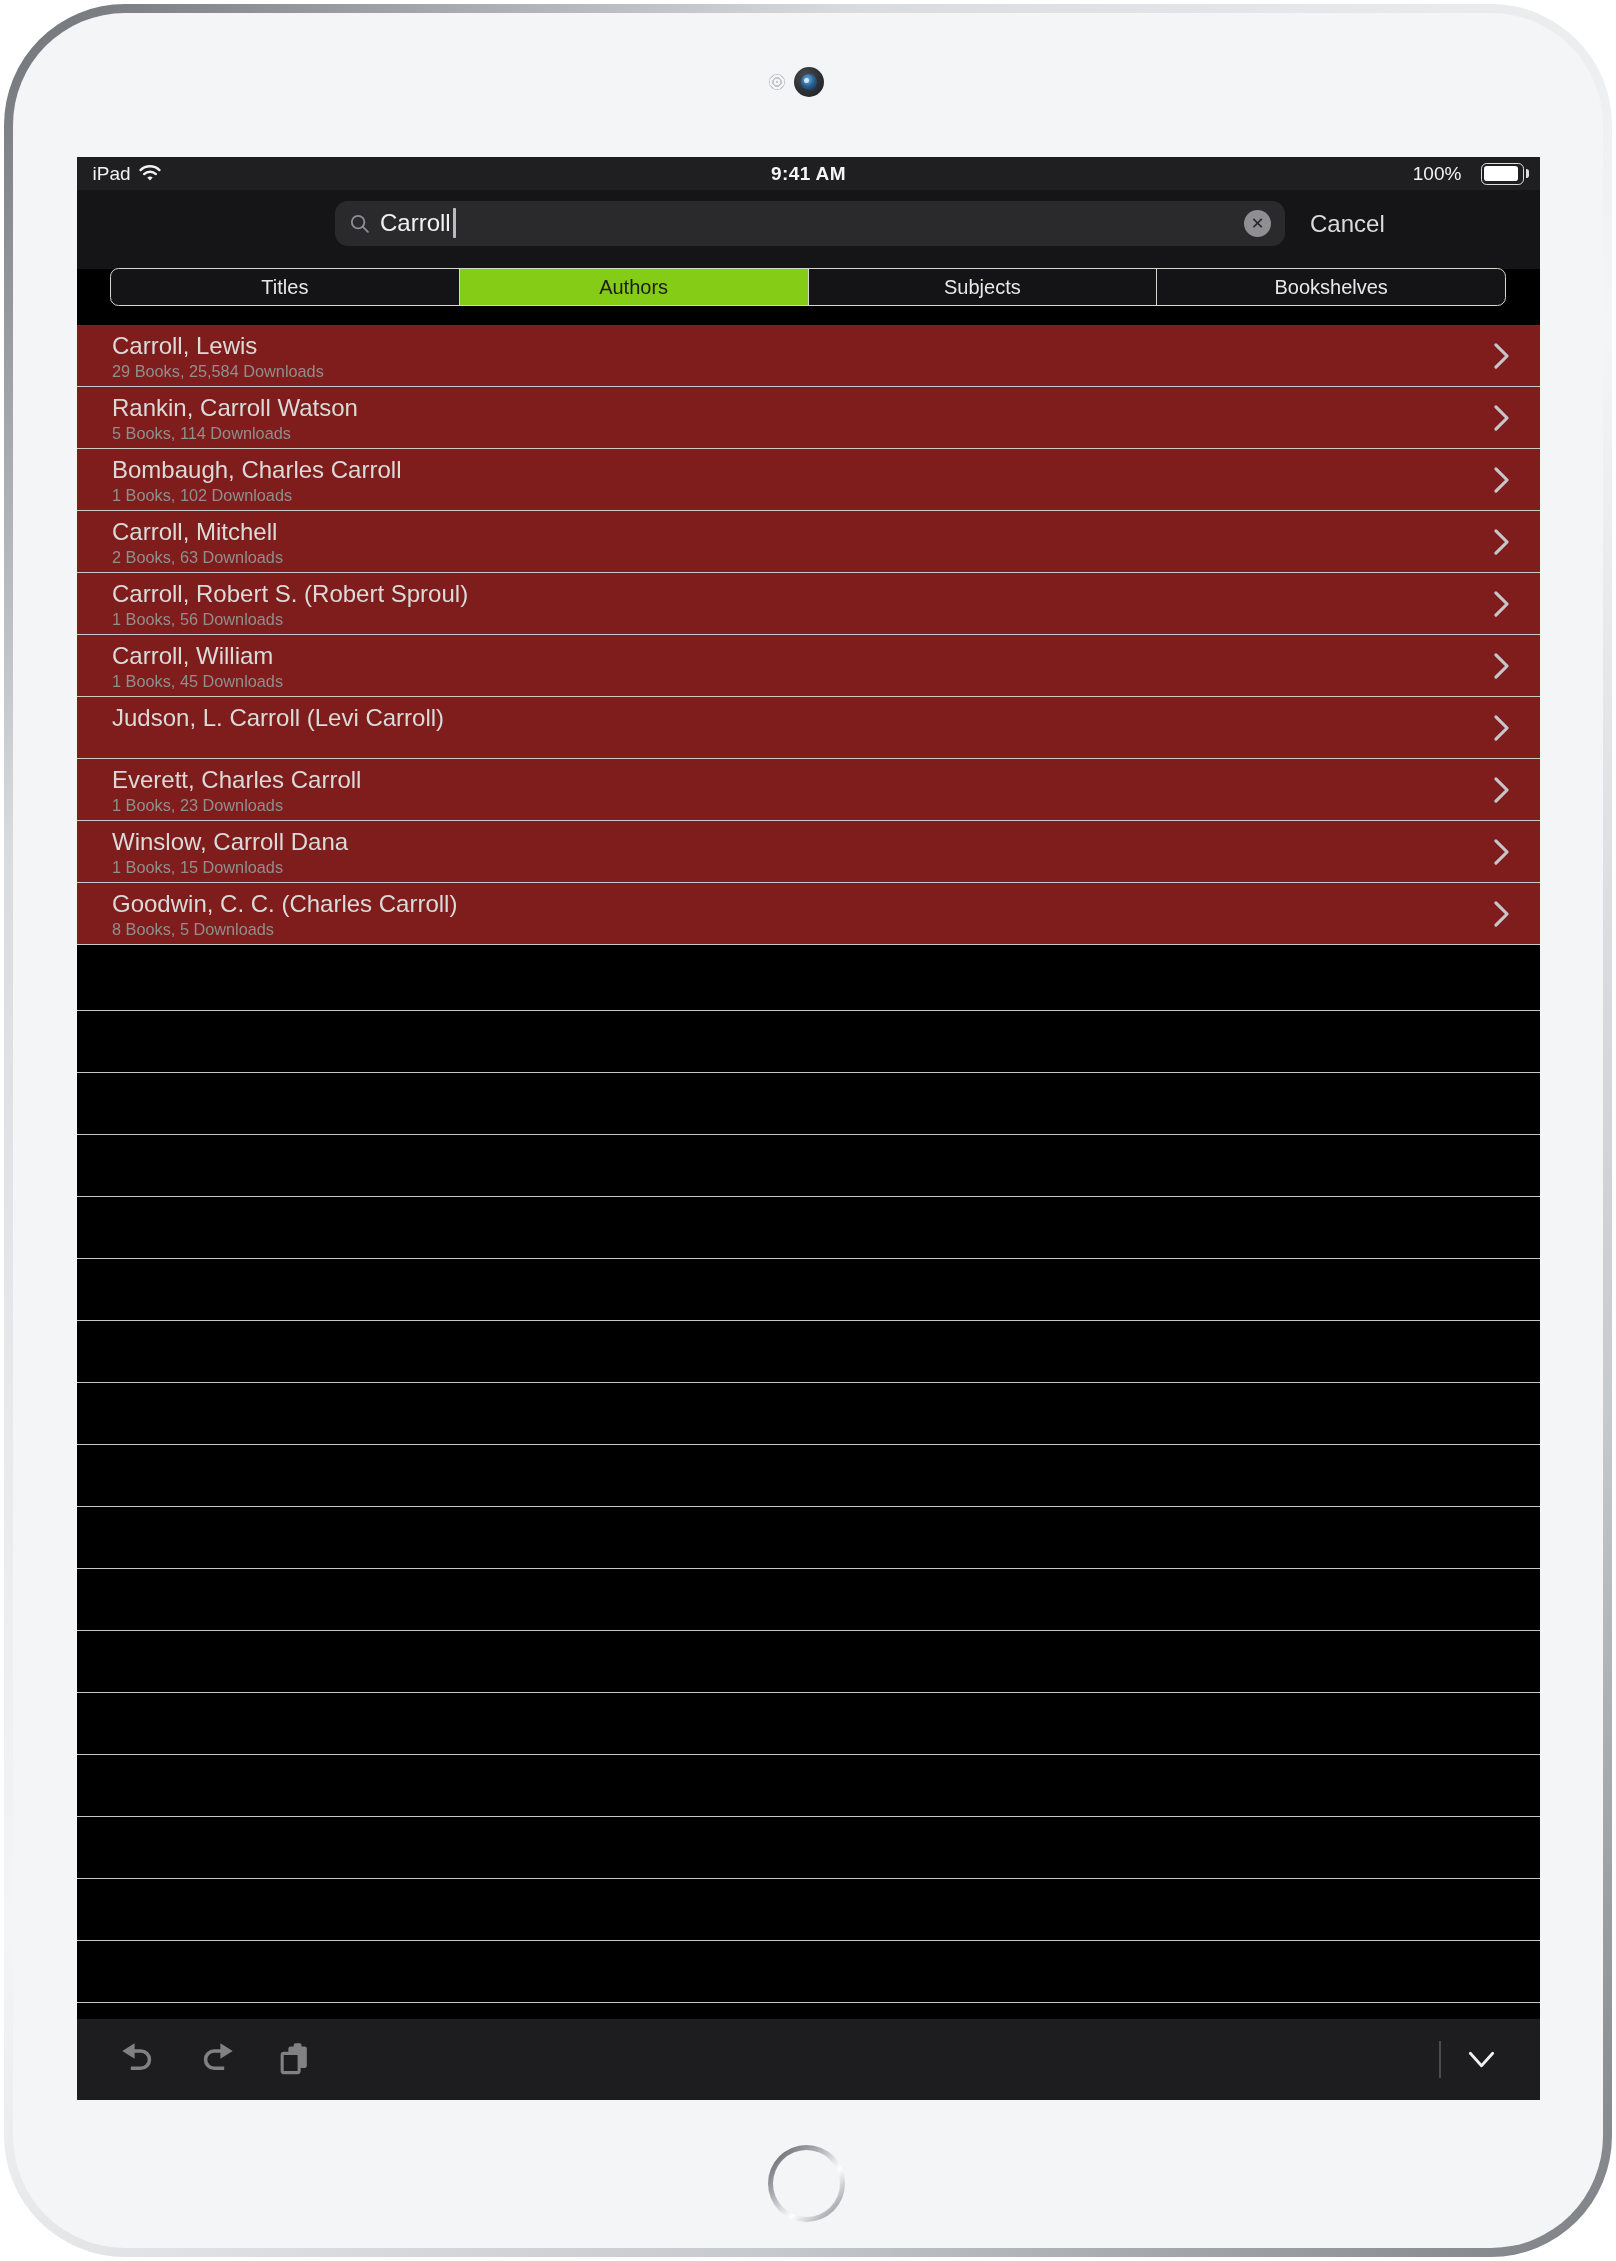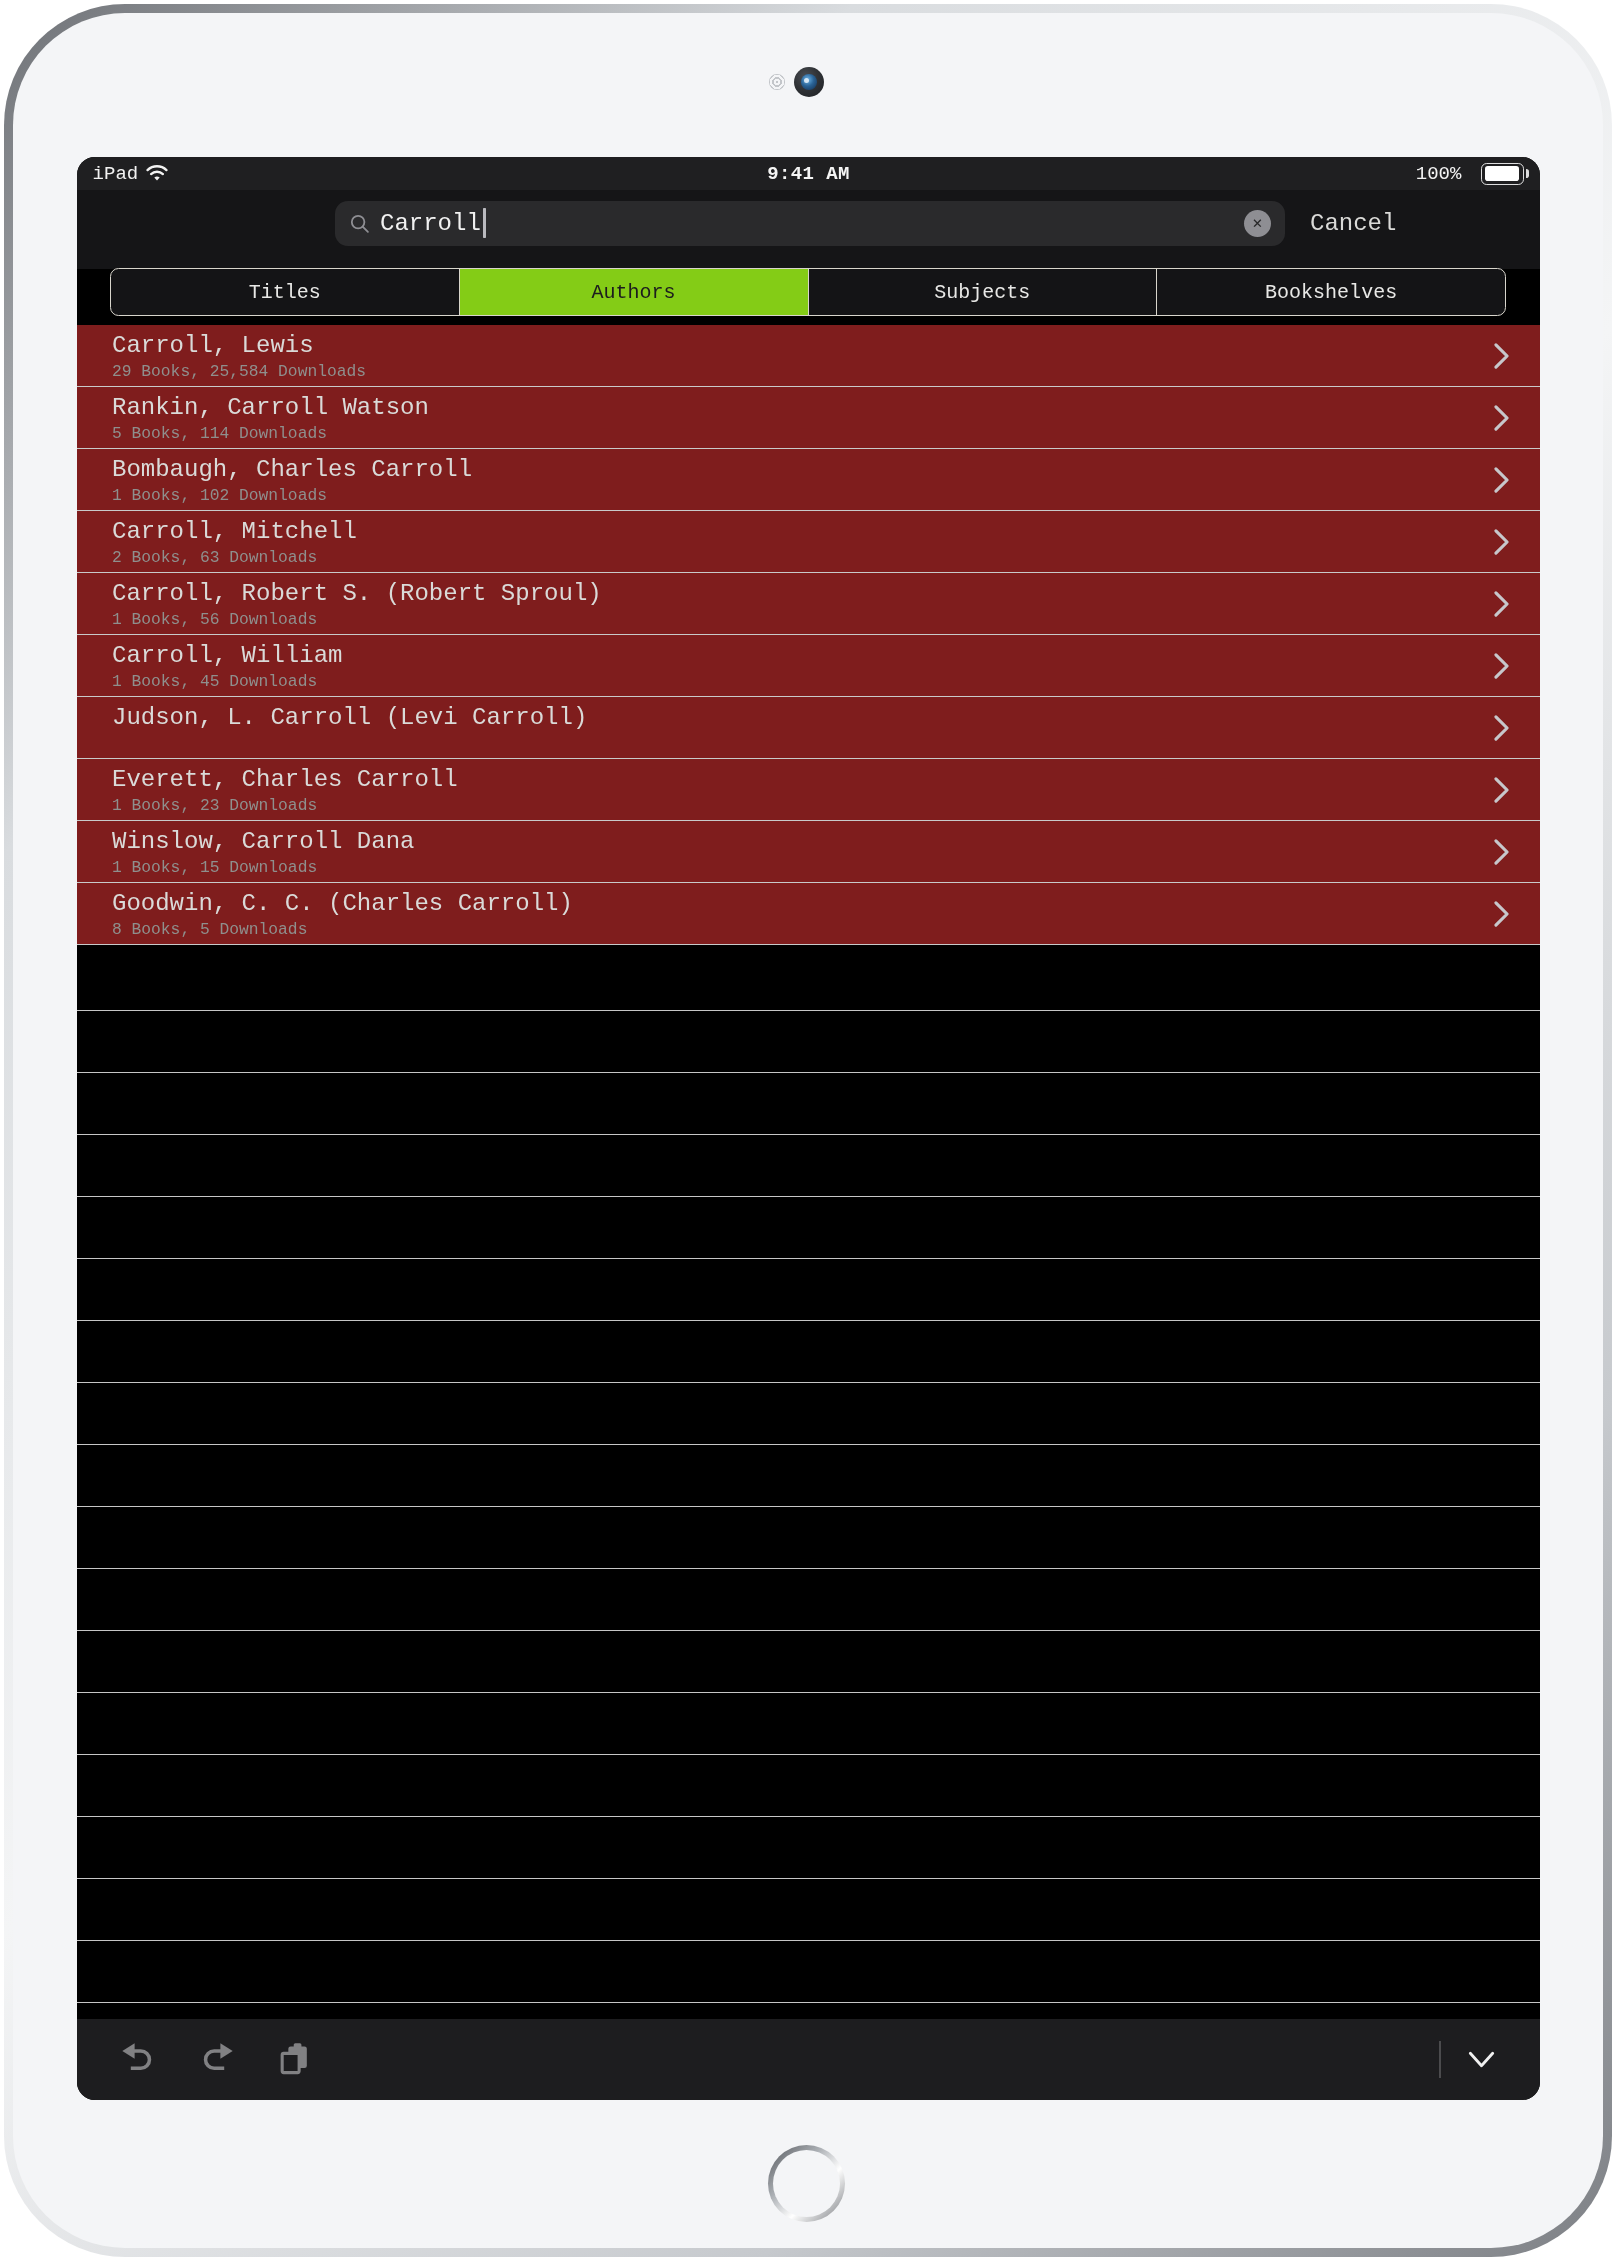--- a/index.html
+++ b/index.html
@@ -17,21 +17,21 @@
     background:radial-gradient(circle at 38% 32%,#4a4d52 0%,#303337 45%,#1c1e22 100%);}
   .camera-lens{position:absolute;left:7px;top:7px;width:15.6px;height:15.6px;border-radius:50%;
     background:radial-gradient(circle at 40% 35%,#6fb6e8 0%,#2a6396 45%,#122c4d 100%);}
   .camera-glint{position:absolute;left:10px;top:11.3px;width:5px;height:5px;border-radius:50%;background:rgba(235,243,250,.85);}
   .home-button{position:absolute;left:768px;top:2145px;width:77px;height:77px;border-radius:50%;
     background:linear-gradient(135deg,#53565b 0%,#a9adb2 35%,#ffffff 62%,#74777c 100%);}
   .home-button-inner{position:absolute;left:5px;top:5px;width:67px;height:67px;border-radius:50%;background:#f4f5f7;}
 
   
   .screen{position:absolute;left:77px;top:157px;width:1463px;height:1943px;background:#000;
-    border-radius:18px;overflow:hidden;color:#e8e8e6;font-family:Liberation Mono, monospace;}
+    border-radius:1px;overflow:hidden;color:#e8e8e6;}
 
   
   .status-bar{position:absolute;left:0;top:0;width:100%;height:33px;background:#1f1f21;
     display:flex;align-items:center;justify-content:space-between;box-sizing:border-box;padding:0 15.6px;}
   .status-left,.status-right{display:flex;align-items:center;gap:7px;width:234px;}
   .status-right{justify-content:flex-end;gap:20px;}
   .status-carrier{font-size:19px;color:#f2f2f2;}
   .status-time{font-size:19px;font-weight:700;color:#f5f5f5;letter-spacing:0.4px;}
   .status-batt-label{font-size:19px;color:#f2f2f2;}
   .battery{position:relative;width:41px;height:20px;border:1.4px solid rgba(255,255,255,.85);border-radius:5.7px;}
@@ -42,21 +42,21 @@
   .search-row{position:absolute;left:0;top:33px;width:100%;height:79px;background:#151517;}
   .search-field{position:absolute;left:258px;top:10.6px;width:950px;height:45px;border-radius:12.8px;
     background:#2a2a2c;display:flex;align-items:center;box-sizing:border-box;padding:0 14px 0 14px;}
   .search-text{font-size:24px;color:#f1f1f1;margin-left:10px;}
   .text-cursor{width:2.8px;height:30px;background:#b9b9be;margin-left:2.1px;border-radius:0.7px;}
   .search-clear{margin-left:auto;width:27px;height:27px;border-radius:50%;background:#8e8e93;
     display:flex;align-items:center;justify-content:center;font-size:16.3px;font-weight:700;color:#28282a;}
   .cancel-btn{position:absolute;left:1233px;top:10.6px;height:45px;line-height:45px;font-size:24px;color:#dadad8;}
 
   
-  .tab-bar{position:absolute;left:33px;top:111px;width:1396px;height:48px;box-sizing:border-box;
+  .tab-bar{position:absolute;left:33px;top:111px;width:1396px;height:38px;box-sizing:border-box;
     border:1.4px solid #d8d5cc;border-radius:8.5px;display:flex;overflow:hidden;background:#141416;}
   .tab{flex:1 1 0;display:flex;align-items:center;justify-content:center;font-size:20px;color:#e8e8e6;}
   .tab + .tab{border-left:1.4px solid #d8d5cc;}
   .tab.selected{background:#84cc16;color:#1c1c1e;}
 
   
   .author-list{position:absolute;left:0;top:168px;width:100%;}
   .author-row{position:relative;height:62px;background:#7f1d1d;border-bottom:1.4px solid #c9c9c9;
     box-sizing:border-box;padding:6.4px 64px 0 35px;}
   .author-name{font-size:24px;line-height:30px;color:#dadad8;white-space:nowrap;}

